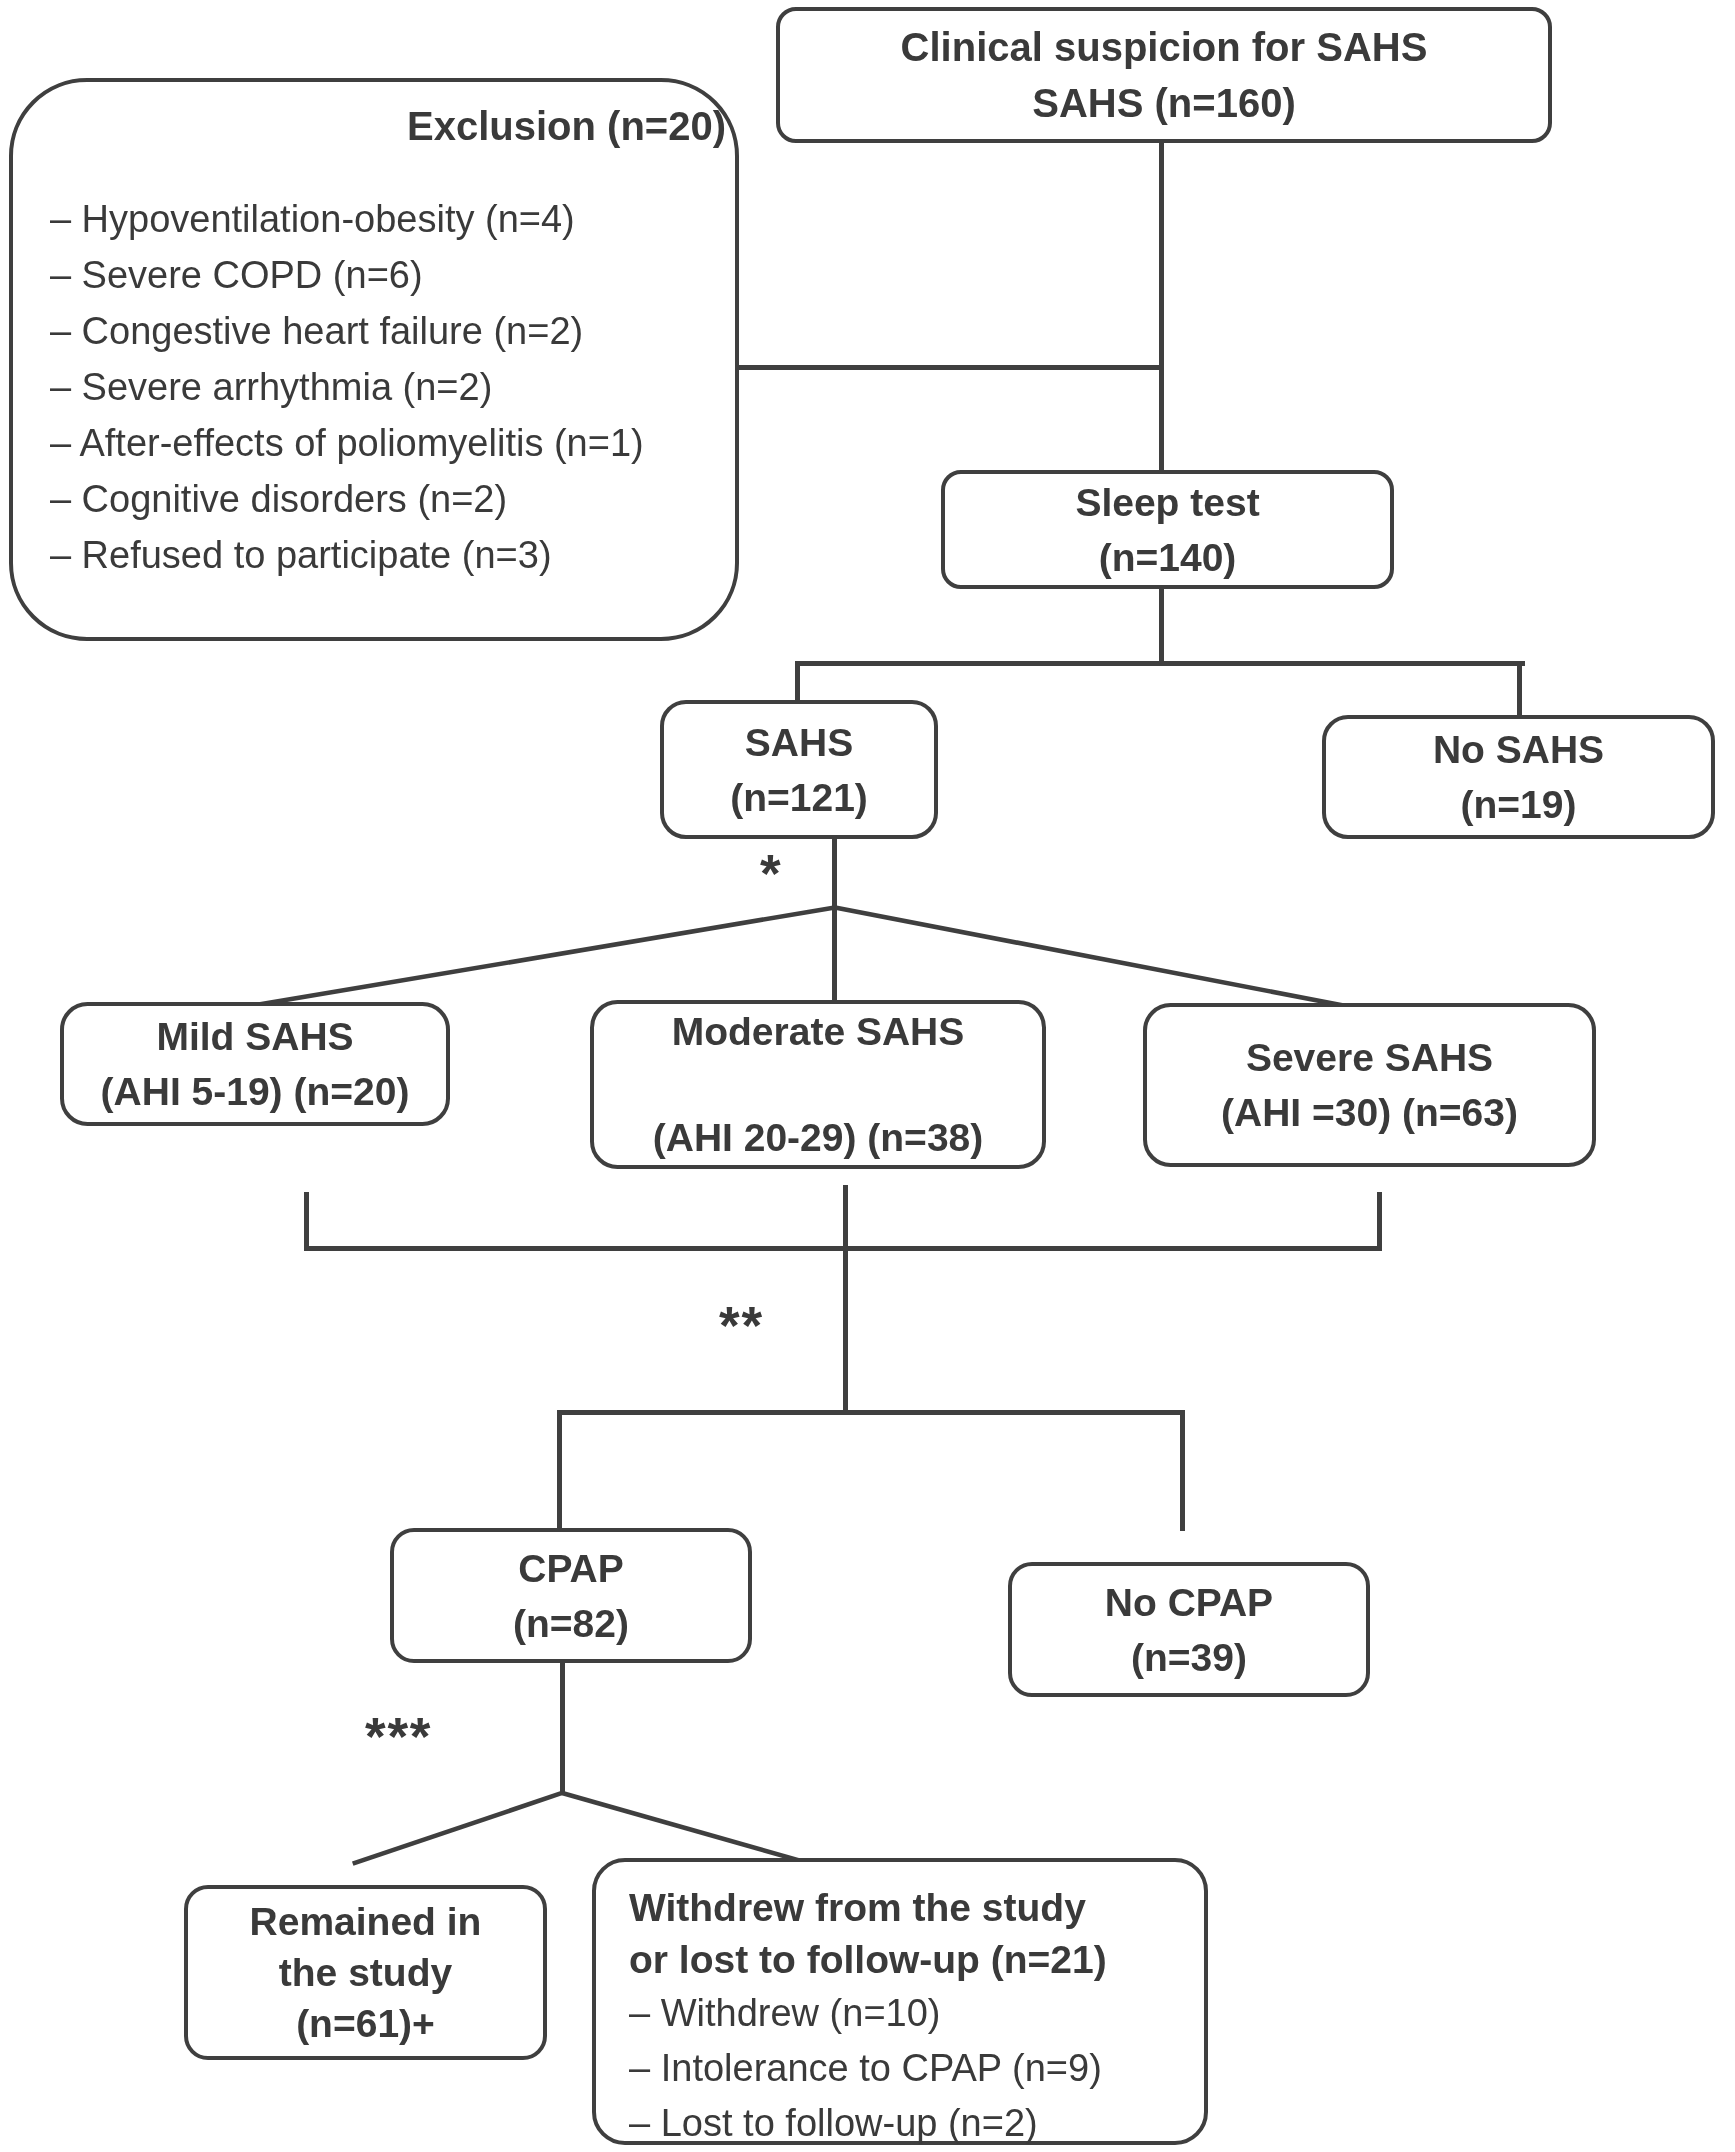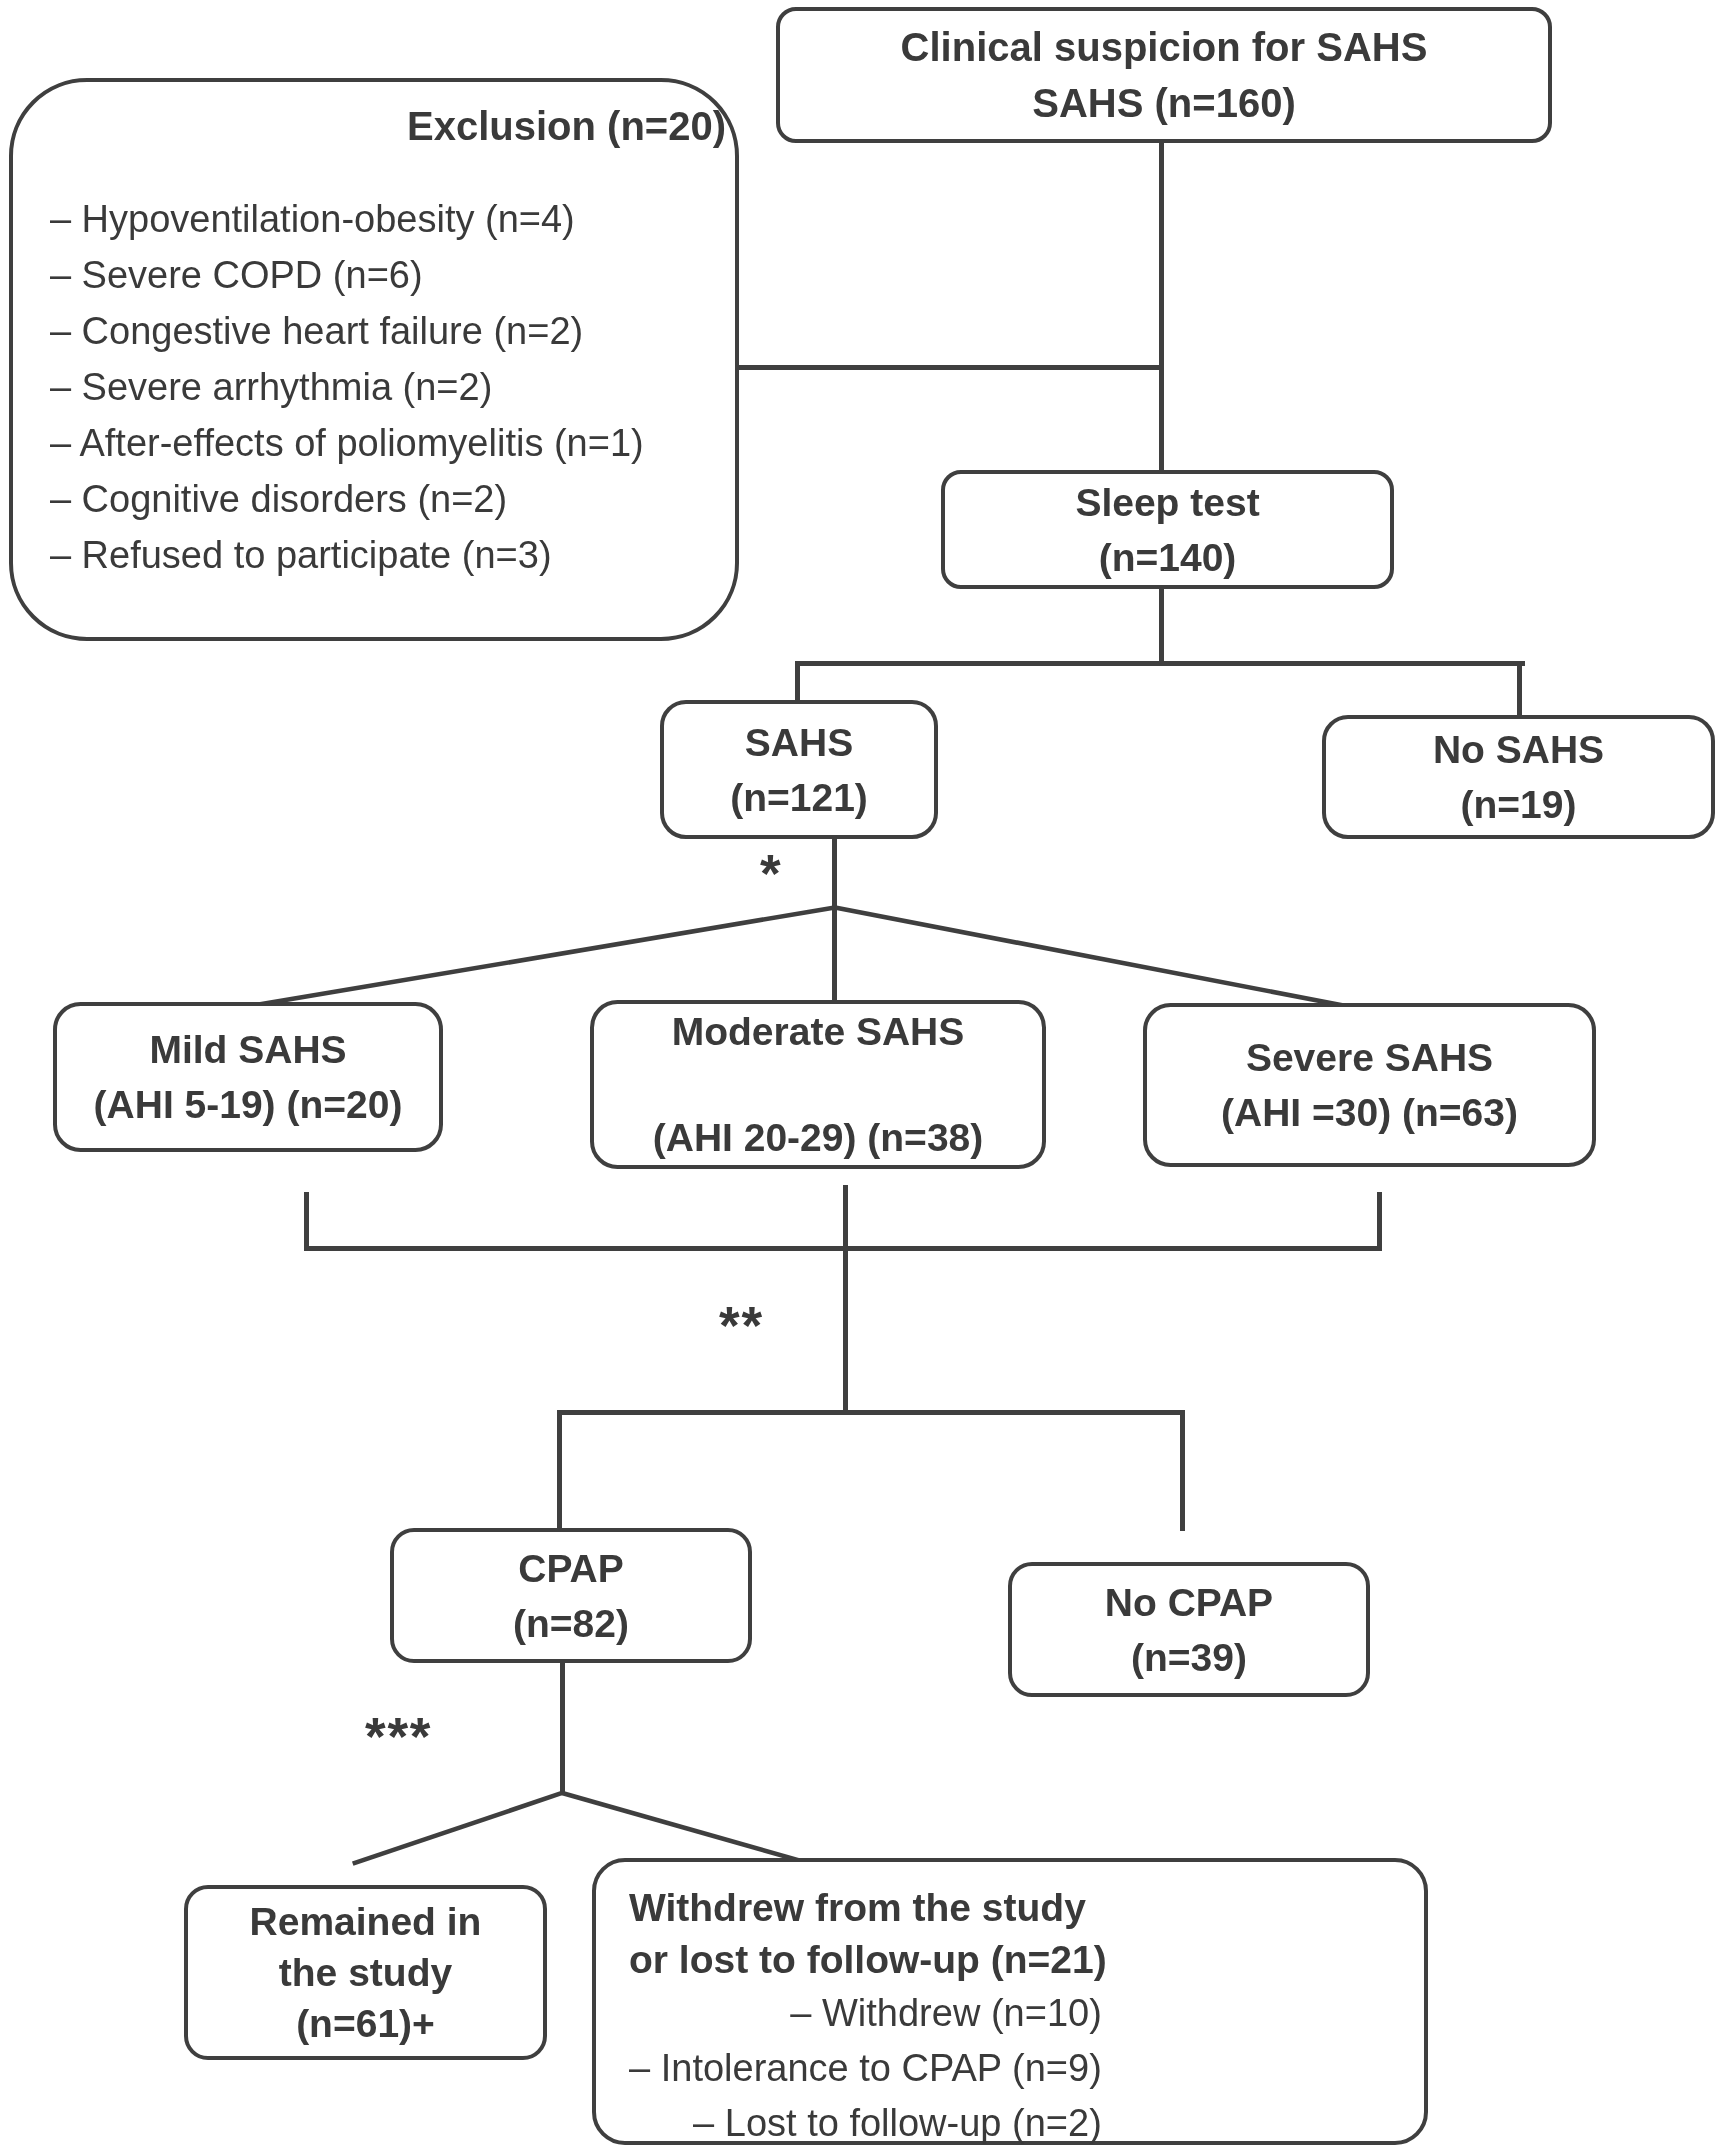--- a/index.html
+++ b/index.html
@@ -49,28 +49,28 @@
   
   #clinical   { left: 776px;  top: 7.3px;    width: 776px; height: 136px; font-size: 40px; line-height: 56px; border-radius: 20px; }
   #exclusion  { left: 9.2px;   top: 78px;   width: 730px; height: 563px; border-radius: 78px;
                 justify-content: flex-start; padding: 16.5px 9.2px 0 9.2px; }
   #exclusion .exc-title { font-size: 40px; line-height: 55px; width: 100%; text-align: right; }
   #exclusion .exc-list  { margin-top: 37px; width: 100%; box-sizing: border-box; padding-left: 27.5px;
                           font-weight: 400; font-size: 38px; line-height: 56px; text-align: left; }
   #sleep      { left: 941px; top: 470px;  width: 453px; height: 119px; border-radius: 20px; }
   #sahs       { left: 660px;  top: 700px;  width: 278px; height: 139px; border-radius: 26px; }
   #nosahs     { left: 1322px; top: 715px;  width: 393px; height: 124px; border-radius: 26px; }
-  #mild       { left: 53px;   top: 1002px; width: 390px; height: 150px; border-radius: 27.5px; }
+  #mild       { left: 60px;   top: 1002px; width: 390px; height: 124px; border-radius: 27.5px; }
   #moderate   { left: 590px;  top: 1000px; width: 456px; height: 169px; border-radius: 27.5px; justify-content: space-between; }
   #severe     { left: 1143px; top: 1003px; width: 453px; height: 164px; border-radius: 27.5px; }
   #cpap       { left: 390px;  top: 1528px; width: 362px; height: 135px; border-radius: 24px; }
   #nocpap     { left: 1008px; top: 1528px; width: 362px; height: 135px; border-radius: 24px; margin-top: 34px; }
   #remained   { left: 184px;  top: 1861px; width: 363px; height: 175px; font-size: 39px; line-height: 51px; border-radius: 24px; margin-top: 24px; }
-  #withdrew   { left: 592px;  top: 1858px; width: 836px; height: 287px; border-radius: 33px;
-                align-items: flex-start; text-align: right; justify-content: flex-start;
+  #withdrew   { left: 592px;  top: 1858px; width: 616px; height: 287px; border-radius: 33px;
+                align-items: flex-start; text-align: left; justify-content: flex-start;
                 padding: 20px 9.2px 0 33px; }
   #withdrew .wd-title { font-size: 39px; line-height: 52px; }
   #withdrew .wd-list  { font-weight: 400; font-size: 38px; line-height: 55px; }
   
   #note-star1 { left: 760px; top: 843px; }
   #note-star2 { left: 719px; top: 1295px; }
   #note-star3 { left: 365px; top: 1706px; }
 </style>
 </head>
 <body>

